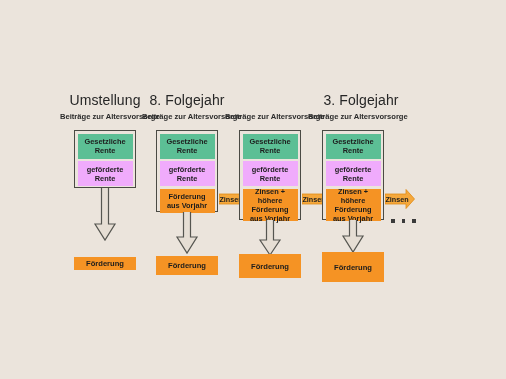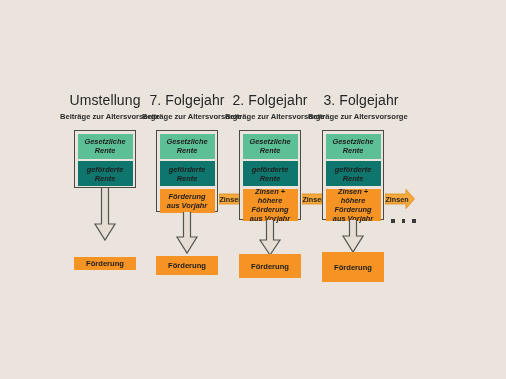--- a/index.html
+++ b/index.html
@@ -52,24 +52,23 @@
     width: 100%;
     display: flex;
     align-items: center;
     justify-content: center;
     text-align: center;
     font-size: 7.4px;
     line-height: 9px;
     color: #1d1d1d;
     font-weight: bold;
     white-space: pre-line;
-    font-style: italic;
   }
   .seg.green  { background: #5cbf95; }
-  .seg.blue   { background: #0f766e; }
+  .seg.blue   { background: #f0abfc; }
   .seg.orange { background: #f59324; }
   .seg-gap { height: 2.5px; }
 
   
   .down-arrow {
     position: absolute;
   }
   .down-arrow svg { display: block; }
 
   
@@ -130,21 +129,21 @@
   </div>
 
   <div class="down-arrow" style="left:93px; top:188px;">
     <svg width="24" height="58" viewBox="0 0 24 58">
       <path d="M8.5 0 L8.5 36 L2 36 L12 52 L22 36 L15.5 36 L15.5 0" fill="#e6ded4" stroke="#555550" stroke-width="1.2"></path>
     </svg>
   </div>
 
   <div class="foerd-box" style="left:74px; top:257px; width:62px; height:13px;">Förderung</div>
 
-  <div class="col-title" style="left:142px; top:92px; width:90px;">7. Folgejahr</div>
+  <div class="col-title" style="left:142px; top:92px; width:90px;">8. Folgejahr</div>
   <div class="col-sub" style="left:142px; top:112px; width:90px;">Beiträge zur
 Altersvorsorge</div>
 
   <div class="stack" style="left:156px; top:130px; width:62px; height:82px;">
     <div class="seg green" style="height:25px;">Gesetzliche
 Rente</div>
     <div class="seg-gap"></div>
     <div class="seg blue" style="height:25px;">geförderte
 Rente</div>
     <div class="seg-gap"></div>
@@ -160,21 +159,20 @@
   <div class="zins-label" style="left:219px; top:195px; width:24px;">Zinsen</div>
 
   <div class="down-arrow" style="left:175px; top:212px;">
     <svg width="24" height="44" viewBox="0 0 24 44">
       <path d="M8.5 0 L8.5 25 L2 25 L12 41 L22 25 L15.5 25 L15.5 0" fill="#e6ded4" stroke="#555550" stroke-width="1.2"></path>
     </svg>
   </div>
 
   <div class="foerd-box" style="left:156px; top:256px; width:62px; height:19px;">Förderung</div>
 
-  <div class="col-title" style="left:225px; top:92px; width:90px;">2. Folgejahr</div>
   <div class="col-sub" style="left:225px; top:112px; width:90px;">Beiträge zur
 Altersvorsorge</div>
 
   <div class="stack" style="left:239px; top:130px; width:62px; height:90px;">
     <div class="seg green" style="height:25px;">Gesetzliche
 Rente</div>
     <div class="seg-gap"></div>
     <div class="seg blue" style="height:25px;">geförderte
 Rente</div>
     <div class="seg-gap"></div>

